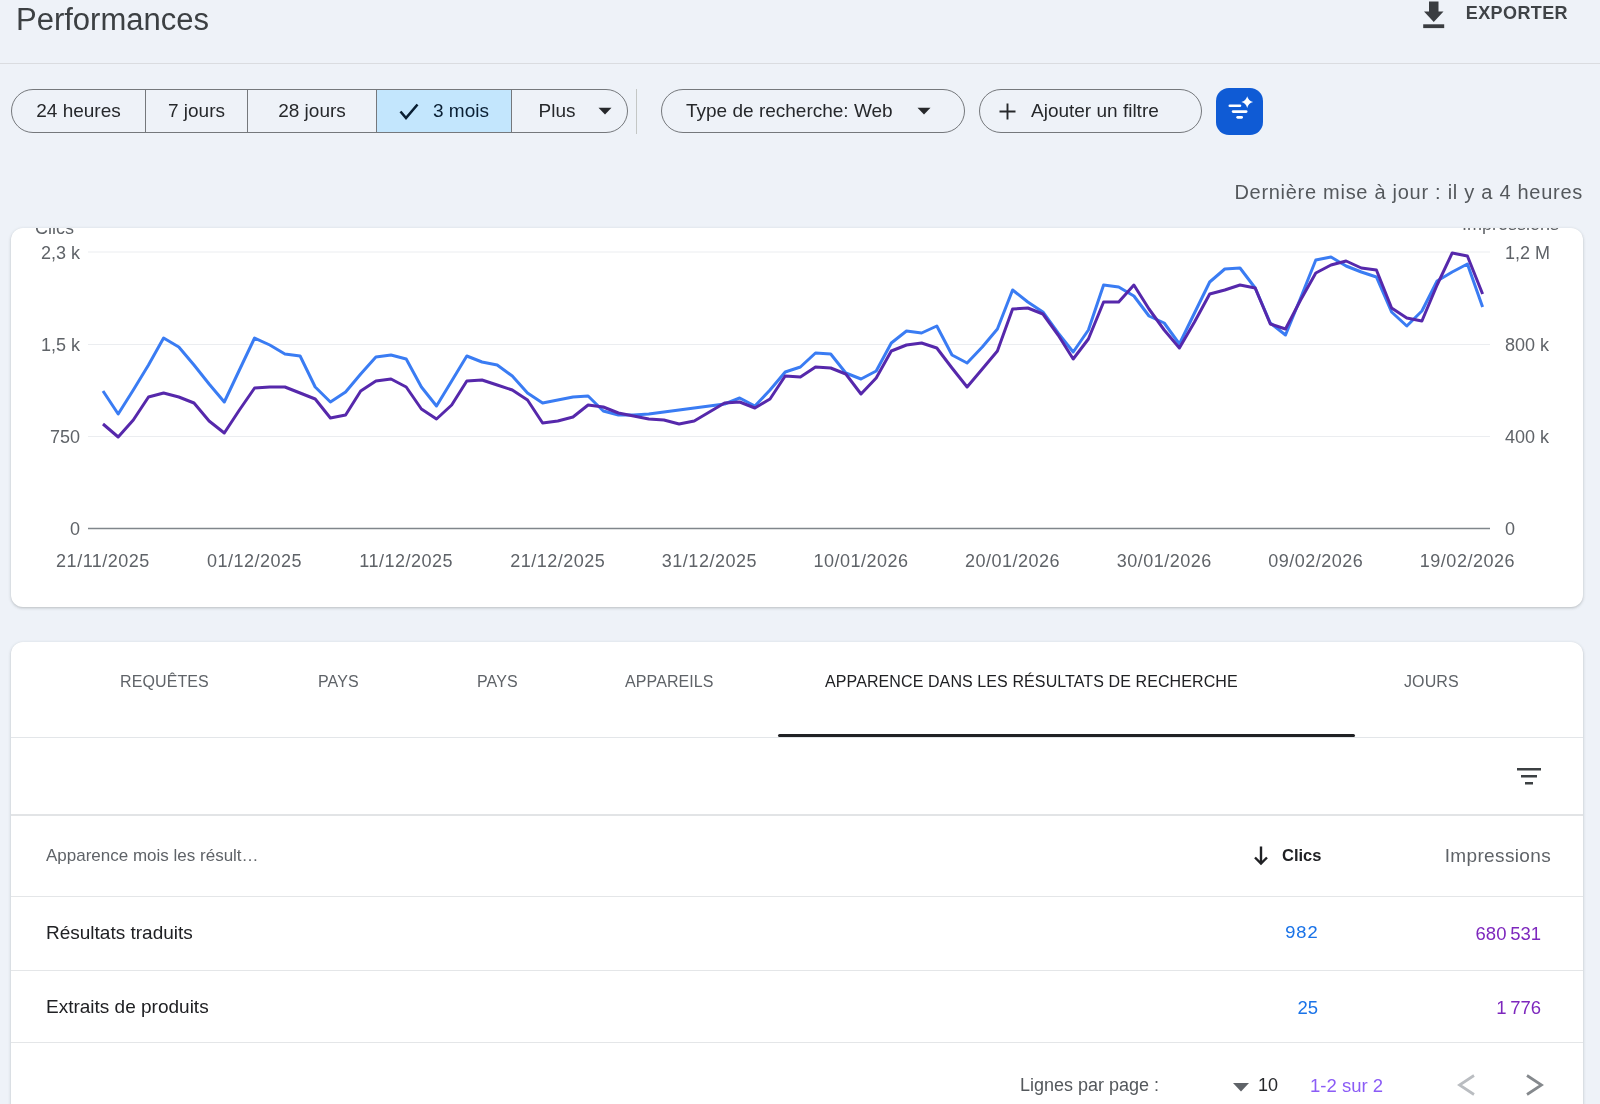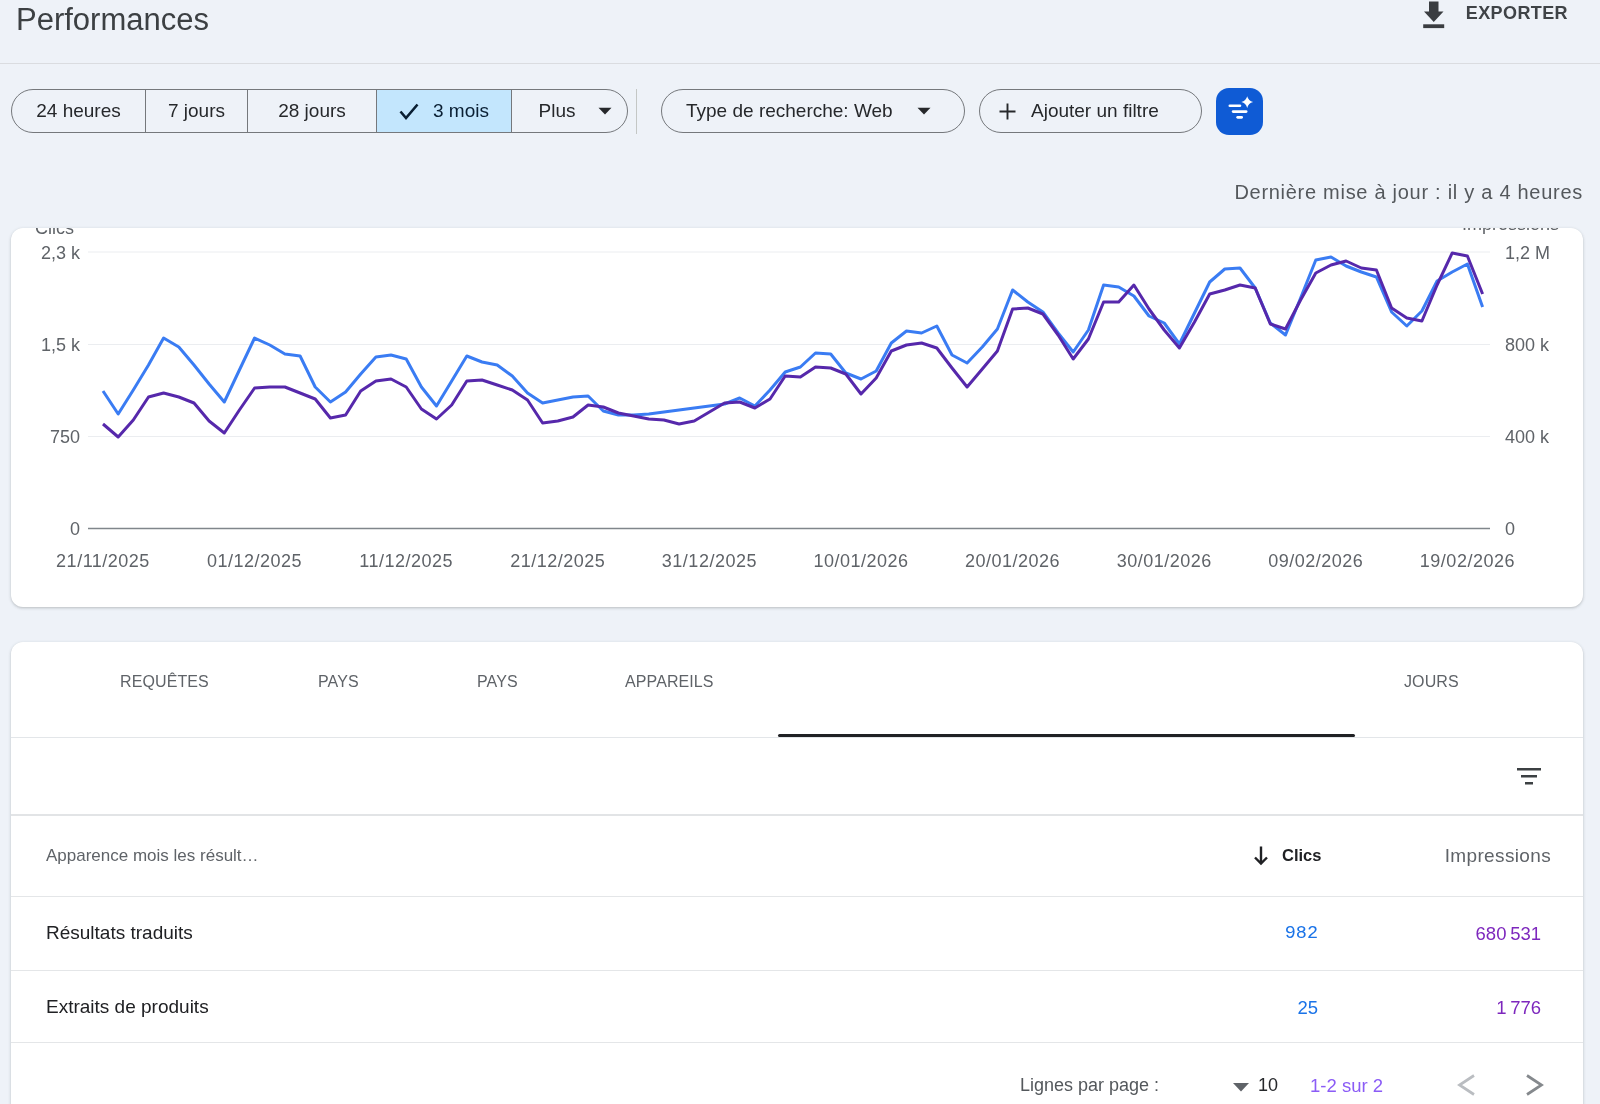--- a/index.html
+++ b/index.html
@@ -125,20 +125,21 @@
     <polyline points="92.0,163.0 107.2,186.0 122.3,162.0 137.5,137.0 152.6,110.0 167.8,119.0 183.0,137.0 198.1,156.0 213.3,174.0 228.4,142.0 243.6,110.0 258.8,117.0 273.9,126.0 289.1,128.0 304.2,159.0 319.4,174.0 334.6,164.0 349.7,146.0 364.9,129.0 380.0,127.0 395.2,131.0 410.4,159.0 425.5,178.0 440.7,153.0 455.8,128.0 471.0,134.0 486.2,137.0 501.3,148.0 516.5,165.0 531.6,175.0 546.8,172.0 562.0,169.0 577.1,168.0 592.3,183.0 607.4,187.0 622.6,187.0 637.8,186.0 652.9,184.0 668.1,182.0 683.2,180.0 698.4,178.0 713.6,176.0 728.7,170.0 743.9,178.0 759.0,162.0 774.2,144.0 789.4,139.0 804.5,125.0 819.7,126.0 834.8,145.0 850.0,151.0 865.2,143.0 880.3,115.0 895.5,103.0 910.6,105.0 925.8,98.0 941.0,127.0 956.1,135.0 971.3,119.0 986.4,101.0 1001.6,62.0 1016.8,74.0 1031.9,84.0 1047.1,105.0 1062.2,124.0 1077.4,102.0 1092.6,57.0 1107.7,59.0 1122.9,68.0 1138.0,88.0 1153.2,95.0 1168.4,116.0 1183.5,85.0 1198.7,54.0 1213.8,41.0 1229.0,40.0 1244.2,60.0 1259.3,95.0 1274.5,107.0 1289.6,70.0 1304.8,32.0 1320.0,29.0 1335.1,38.0 1350.3,44.0 1365.4,49.0 1380.6,84.0 1395.8,98.0 1410.9,83.0 1426.1,53.0 1441.2,44.0 1456.4,36.0 1471.6,79.0" fill="none" stroke="#3a7cf3" stroke-width="3" stroke-linejoin="round"></polyline>
     <polyline points="92.0,196.0 107.2,209.0 122.3,192.0 137.5,169.0 152.6,165.0 167.8,169.0 183.0,175.0 198.1,193.0 213.3,205.0 228.4,182.0 243.6,160.0 258.8,159.0 273.9,159.0 289.1,165.0 304.2,171.0 319.4,190.0 334.6,187.0 349.7,163.0 364.9,153.0 380.0,151.0 395.2,159.0 410.4,181.0 425.5,191.0 440.7,177.0 455.8,153.0 471.0,152.0 486.2,157.0 501.3,162.0 516.5,172.0 531.6,195.0 546.8,193.0 562.0,189.0 577.1,177.0 592.3,179.0 607.4,185.0 622.6,188.0 637.8,191.0 652.9,192.0 668.1,196.0 683.2,193.0 698.4,184.0 713.6,175.0 728.7,174.0 743.9,180.0 759.0,171.0 774.2,148.0 789.4,149.0 804.5,139.0 819.7,140.0 834.8,146.0 850.0,166.0 865.2,150.0 880.3,123.0 895.5,117.0 910.6,115.0 925.8,120.0 941.0,140.0 956.1,159.0 971.3,141.0 986.4,123.0 1001.6,81.0 1016.8,80.0 1031.9,86.0 1047.1,107.0 1062.2,131.0 1077.4,111.0 1092.6,74.0 1107.7,74.0 1122.9,57.0 1138.0,81.0 1153.2,102.0 1168.4,120.0 1183.5,94.0 1198.7,66.0 1213.8,62.0 1229.0,57.0 1244.2,60.0 1259.3,96.0 1274.5,101.0 1289.6,72.0 1304.8,45.0 1320.0,37.0 1335.1,33.0 1350.3,40.0 1365.4,42.0 1380.6,80.0 1395.8,90.0 1410.9,93.0 1426.1,57.0 1441.2,25.0 1456.4,28.0 1471.6,66.0" fill="none" stroke="#5628ab" stroke-width="3" stroke-linejoin="round"></polyline>
   </svg>
 </div>
 
 <div class="abs card" id="card2">
   <div class="tab" style="left:109px">REQUÊTES</div>
   <div class="tab" style="left:307px">PAYS</div>
   <div class="tab" style="left:466px">PAYS</div>
   <div class="tab" style="left:614px">APPAREILS</div>
+  <div class="tab" style="left:814px; color:#202124;">APPARENCE DANS LES RÉSULTATS DE RECHERCHE</div>
   <div class="tab" style="left:1393px">JOURS</div>
   <div class="underline"></div>
   <div class="tabline"></div>
 
   <svg width="26" height="20" viewBox="0 0 26 20" style="position:absolute; left:1505px; top:124px;">
     <rect x="1" y="2" width="24" height="2.5" fill="#3c4043"></rect>
     <rect x="5" y="9" width="16" height="2.5" fill="#3c4043"></rect>
     <rect x="9" y="16" width="8" height="2.5" fill="#3c4043"></rect>
   </svg>
   <div class="rowline" style="top:171.5px; height:2.5px; background:#e2e4e6;"></div>

